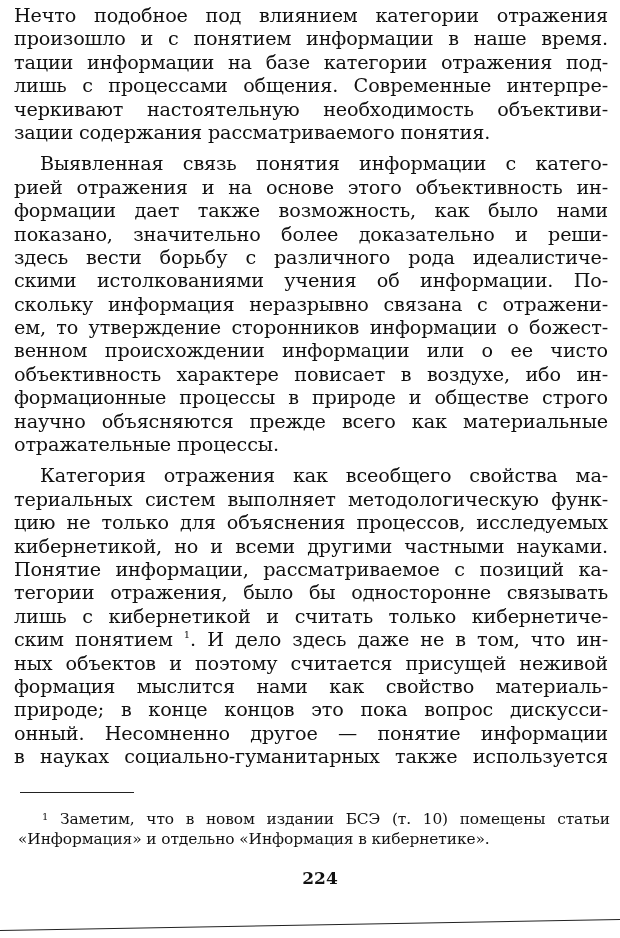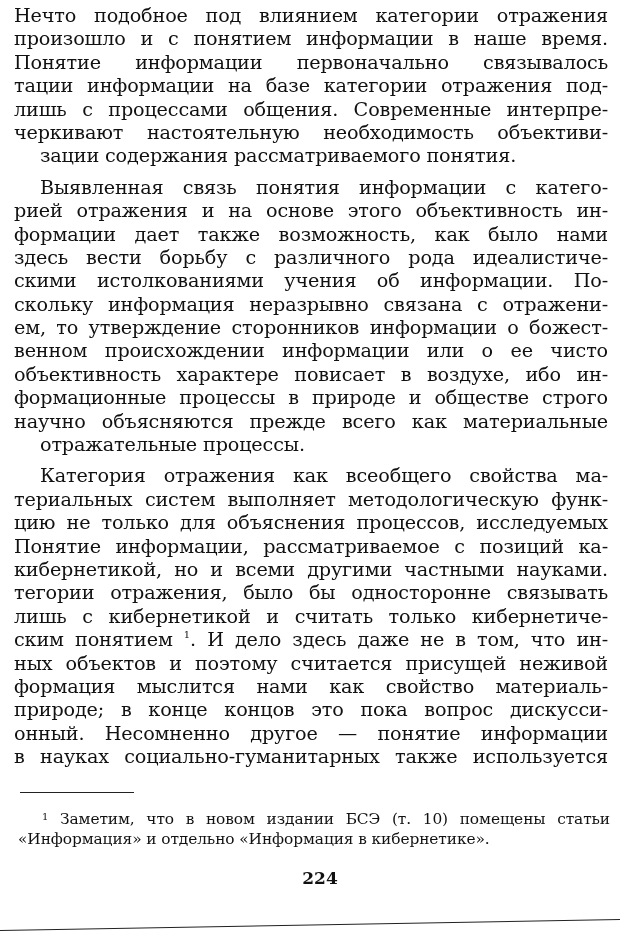--- a/index.html
+++ b/index.html
@@ -31,21 +31,20 @@
     height: 23.4px;
     line-height: 23.4px;
     font-size: 19.2px;
     white-space: nowrap;
     text-align: justify;
     text-align-last: justify;
     letter-spacing: -0.15px;
   }
   .line.last {
     text-align-last: left;
-    margin-left: 26px;
   }
   .line.indent {
     padding-left: 26px;
     margin-top: 8px;
   }
   .footnote-rule {
     position: absolute;
     left: 20px;
     top: 792px;
     width: 114px;
@@ -99,44 +98,44 @@
 </style>
 </head>
 <body>
 
 <div class="page">
 
   <div class="body-text">
 
     <span class="line">Нечто подобное под влиянием категории отражения</span>
     <span class="line">произошло и с понятием информации в наше время.</span>
-    <span class="line">Понятие информации первоначально связывалось</span>
     <span class="line">тации информации на базе категории отражения под-</span>
     <span class="line">лишь с процессами общения. Современные интерпре-</span>
     <span class="line">черкивают настоятельную необходимость объективи-</span>
     <span class="line last">зации содержания рассматриваемого понятия.</span>
 
     <span class="line indent">Выявленная связь понятия информации с катего-</span>
     <span class="line">рией отражения и на основе этого объективность ин-</span>
     <span class="line">формации дает также возможность, как было нами</span>
+    <span class="line">показано, значительно более доказательно и реши-</span>
     <span class="line">здесь вести борьбу с различного рода идеалистиче-</span>
     <span class="line">скими истолкованиями учения об информации. По-</span>
     <span class="line">скольку информация неразрывно связана с отражени-</span>
     <span class="line">ем, то утверждение сторонников информации о божест-</span>
     <span class="line">венном происхождении информации или о ее чисто</span>
     <span class="line">объективность характере повисает в воздухе, ибо ин-</span>
     <span class="line">формационные процессы в природе и обществе строго</span>
     <span class="line">научно объясняются прежде всего как материальные</span>
     <span class="line last">отражательные процессы.</span>
 
     <span class="line indent">Категория отражения как всеобщего свойства ма-</span>
     <span class="line">териальных систем выполняет методологическую функ-</span>
     <span class="line">цию не только для объяснения процессов, исследуемых</span>
+    <span class="line">кибернетикой, но и всеми другими частными науками.</span>
     <span class="line">Понятие информации, рассматриваемое с позиций ка-</span>
-    <span class="line">кибернетикой, но и всеми другими частными науками.</span>
     <span class="line">тегории отражения, было бы односторонне связывать</span>
     <span class="line">лишь с кибернетикой и считать только кибернетиче-</span>
     <span class="line"><span>ским понятием </span><sup class="ref">1</sup><span>. И дело здесь даже не в том, что ин-</span></span>
     <span class="line">ных объектов и поэтому считается присущей неживой</span>
     <span class="line">формация мыслится нами как свойство материаль-</span>
     <span class="line">природе; в конце концов это пока вопрос дискусси-</span>
     <span class="line">онный. Несомненно другое — понятие информации</span>
     <span class="line">в науках социально-гуманитарных также используется</span>
   </div>
 

